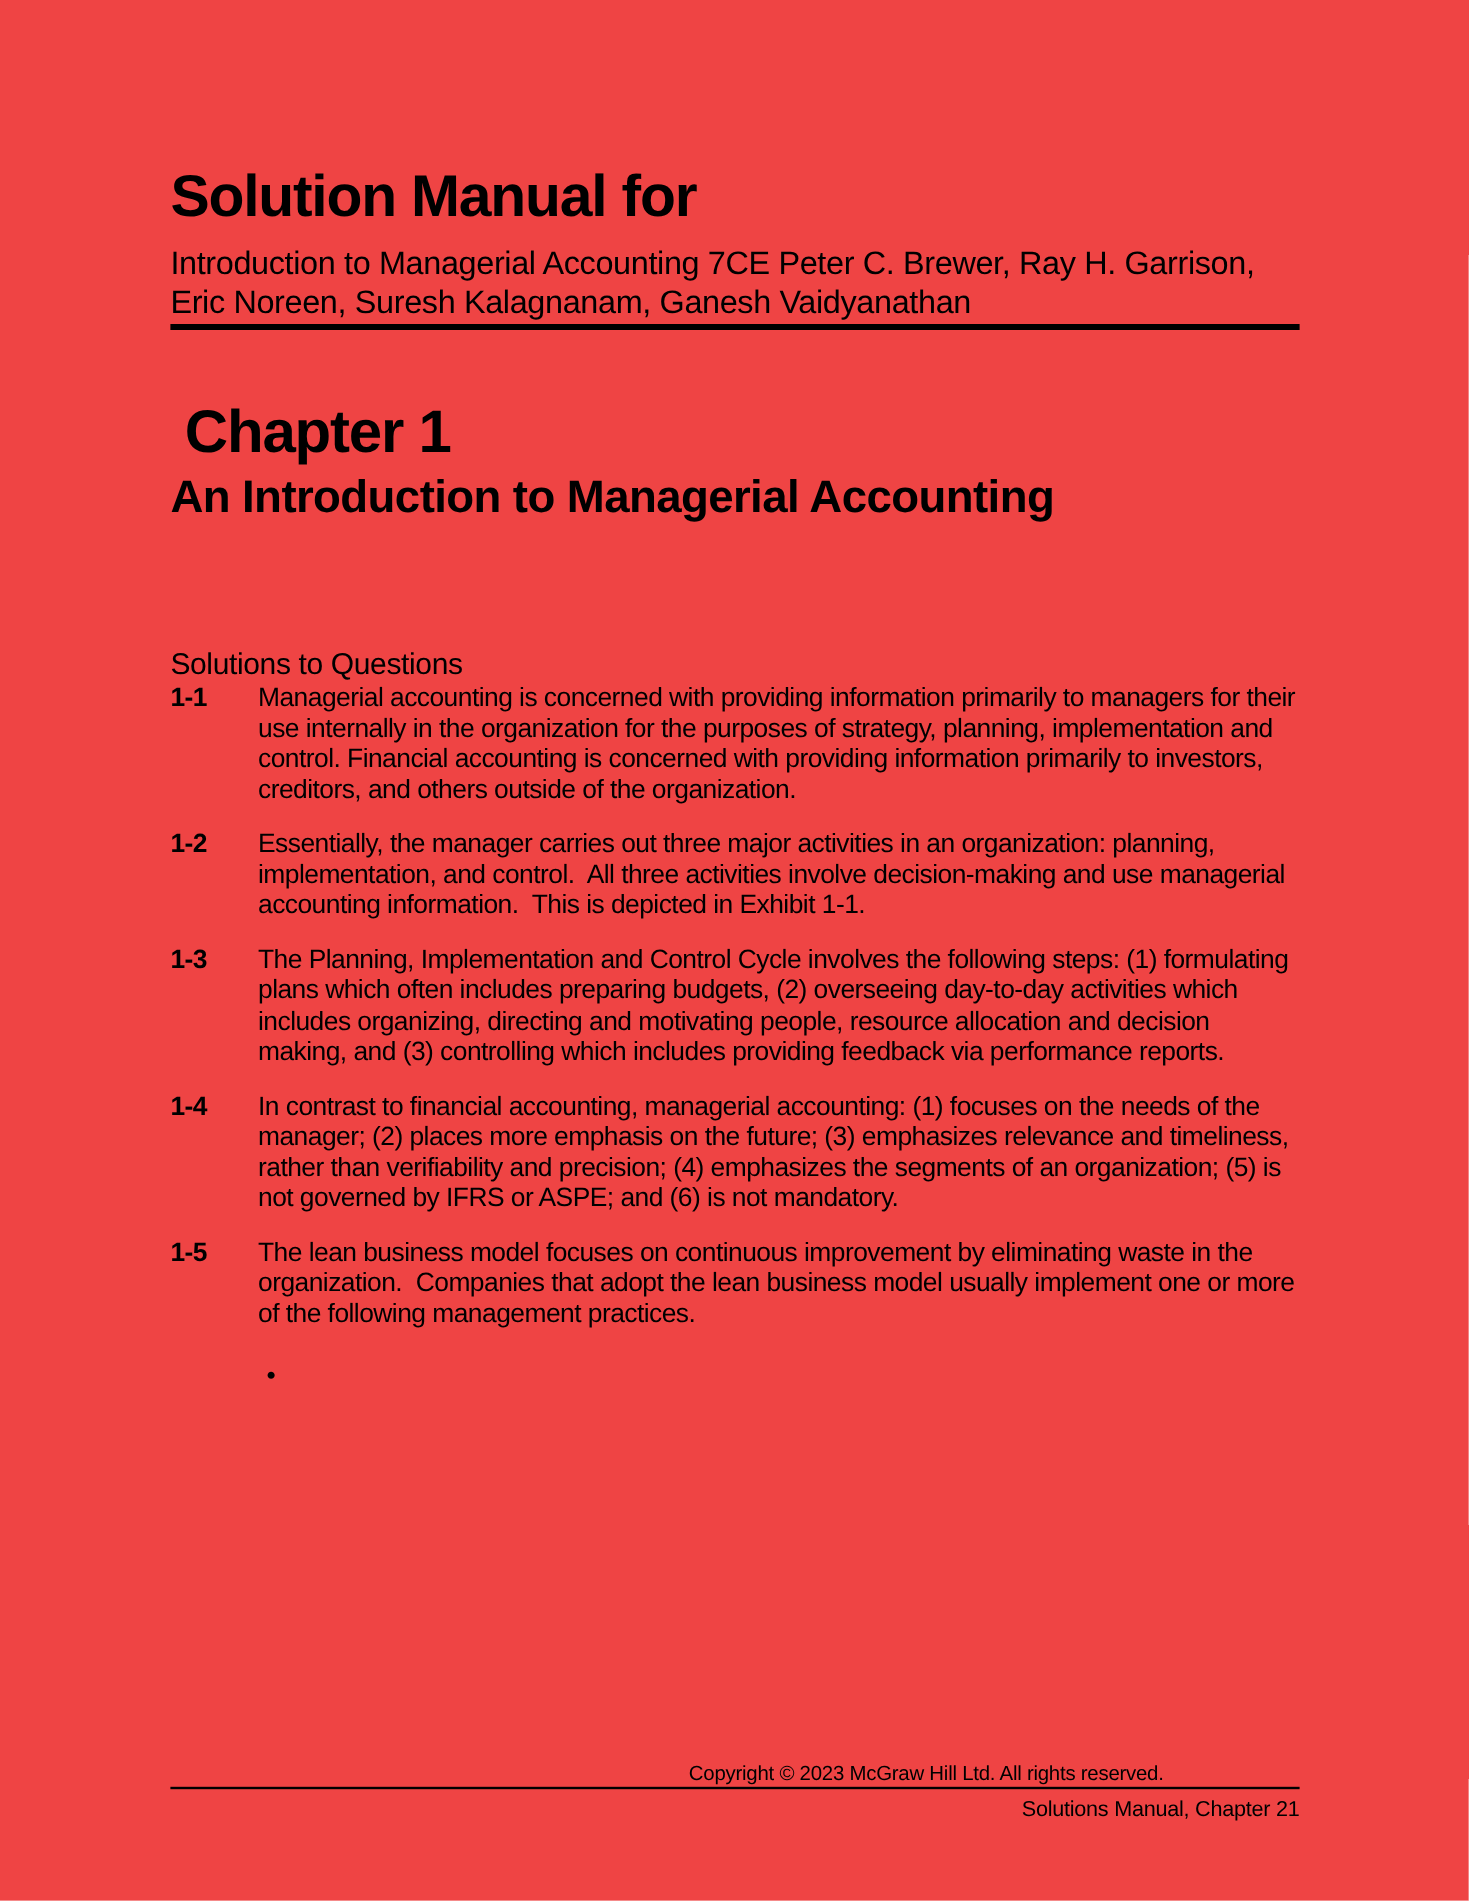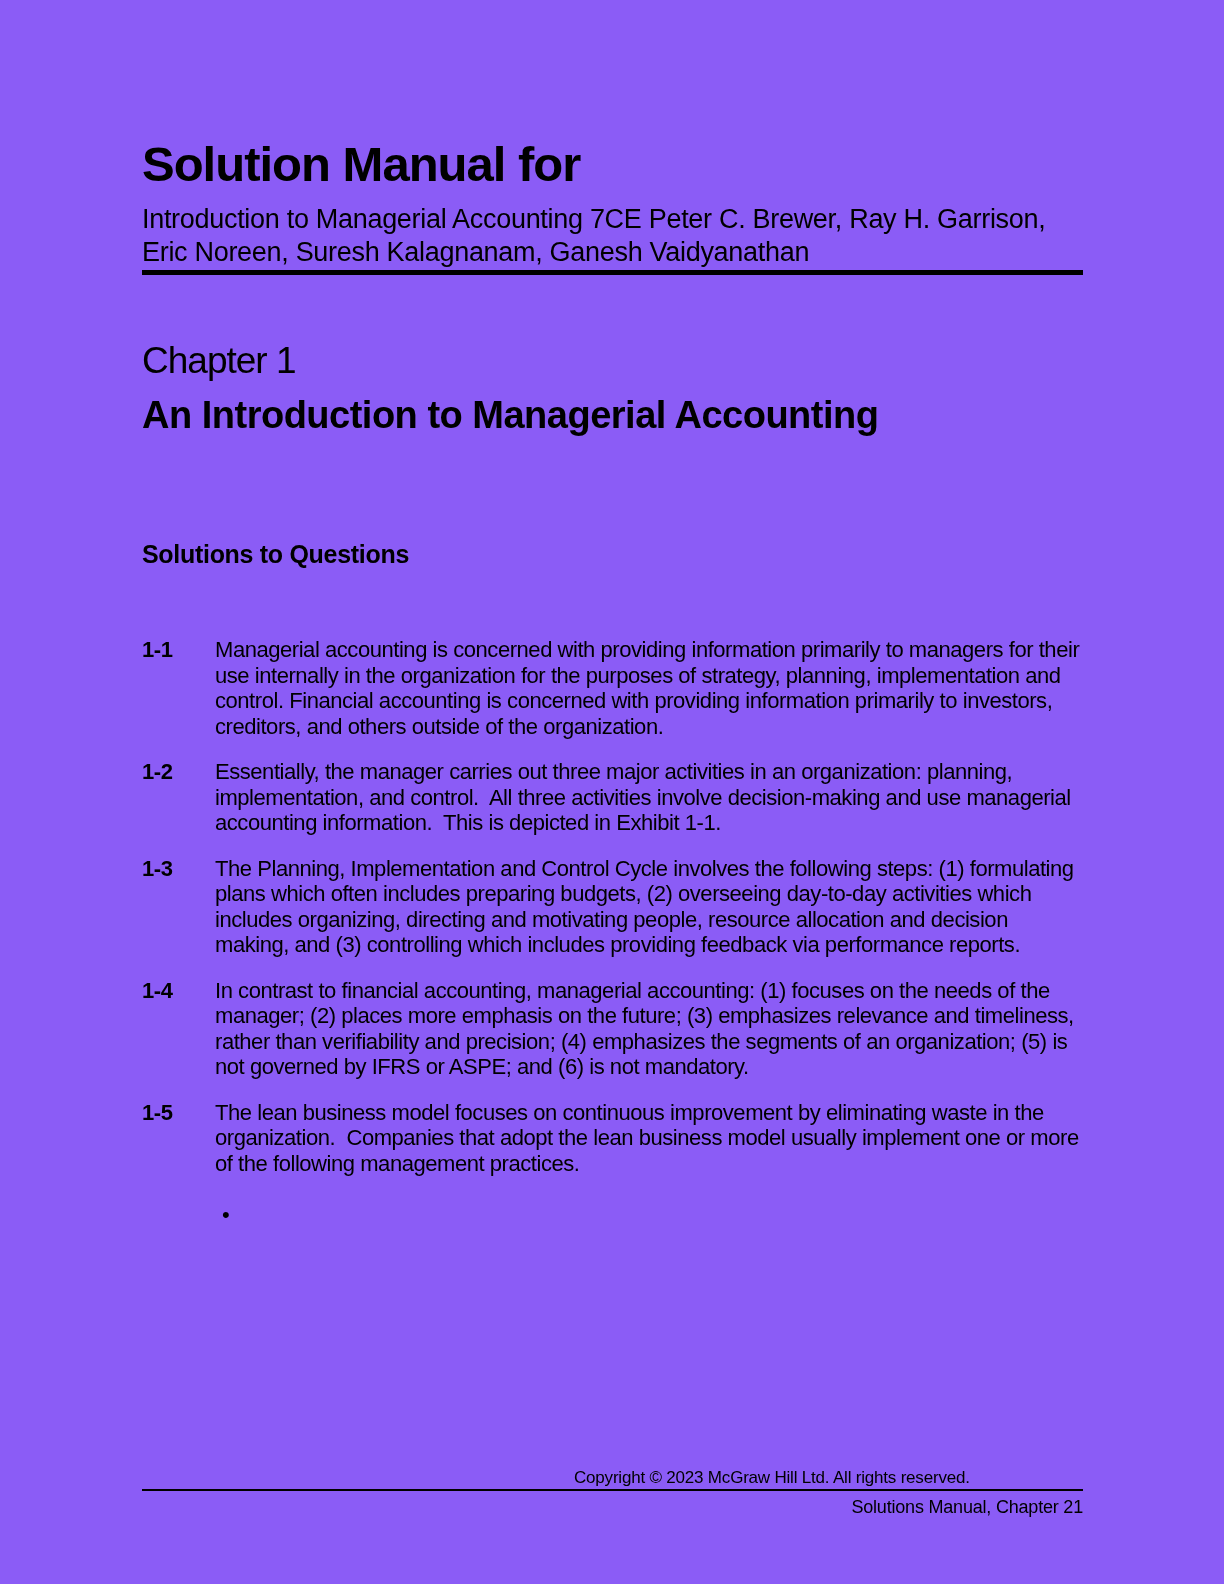--- a/index.html
+++ b/index.html
@@ -1,20 +1,20 @@
 <!DOCTYPE html>
 <html><head>
 <meta charset="utf-8">
 <style>
   html, body { margin: 0; padding: 0; background: #ffffff; }
   .page {
     position: relative;
     width: 1224px;
     height: 1584px;
-    background: #8b5cf6;
+    background: #ef4444;
     color: #000000;
     font-family: "Liberation Sans", sans-serif;
     overflow: hidden;
   }
   .content {
     position: absolute;
     left: 142px;
     top: 0;
     width: 941px;
   }
@@ -30,42 +30,41 @@
     line-height: 33px;
     letter-spacing: -0.3px;
     margin: 14px 0 0 0;
   }
   .header-rule {
     height: 5px;
     background: #000000;
     margin-top: 1px;
   }
   .chapter-number {
-    font-size: 37px;
+    font-size: 50px;
     line-height: 49px;
-    font-weight: normal;
+    font-weight: bold;
     letter-spacing: -1px;
-    margin: 61px 0 0 0;
+    margin: 61px 0 0 12px;
   }
   .chapter-title {
     font-size: 38px;
     line-height: 44px;
     font-weight: bold;
     letter-spacing: -0.5px;
     margin: 8px 0 0 0;
   }
   .section-heading {
     font-size: 25px;
     line-height: 28px;
-    font-weight: bold;
+    font-weight: normal;
     letter-spacing: -0.3px;
     margin: 103px 0 0 0;
   }
   .questions {
-    margin-top: 69px;
     font-size: 22px;
     line-height: 25.5px;
     letter-spacing: -0.45px;
   }
   .qitem { display: flex; margin-bottom: 20px; }
   .qitem:last-child { margin-bottom: 0; }
   .qnum { flex: none; width: 73px; font-weight: bold; }
   .qtext { flex: 1; white-space: pre-wrap; }
   .bullets {
     margin-top: 26px;

